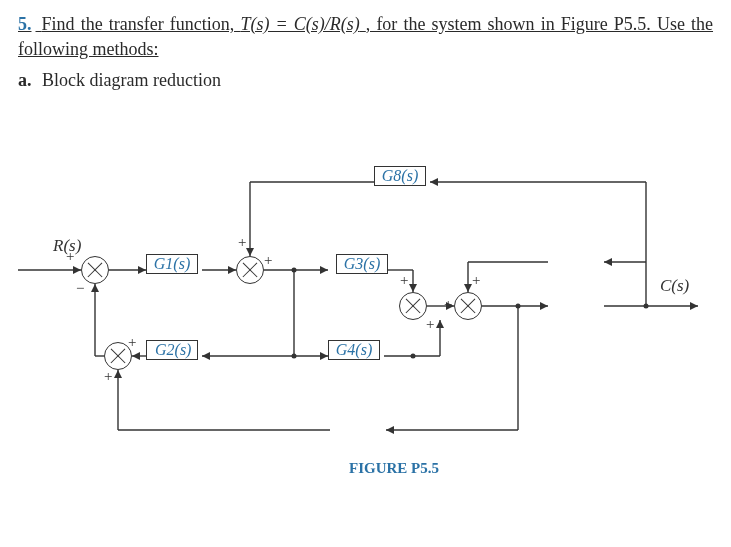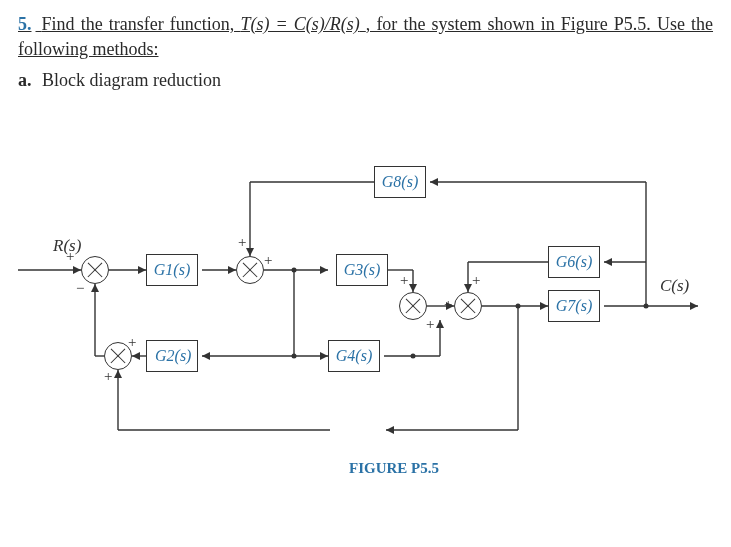--- a/index.html
+++ b/index.html
@@ -22,21 +22,21 @@
       position: absolute;
       border: 1.5px solid #333;
       background: #fff;
       font-size: 16px;
       font-style: italic;
       color: #2b72a6;
       display: flex;
       align-items: center;
       justify-content: center;
       padding: 4px 6px;
-      height: 32px;
+      height: 20px;
       min-width: 52px;
     }
     .summer {
       position: absolute;
       width: 28px;
       height: 28px;
       border: 1.5px solid #333;
       border-radius: 50%;
       background: #fff;
     }
@@ -186,18 +186,16 @@
   <div class="sign" style="left:408px; top:156px;">+</div>
 
   <div class="summer" style="left:436px; top:132px;"></div>
   <div class="sign" style="left:426px; top:136px;">+</div>
   <div class="sign" style="left:454px; top:112px;">+</div>
 
   <div class="block" style="left:128px; top:94px;">G1(s)</div>
   <div class="block" style="left:128px; top:180px;padding-left:8px;">G2(s)</div>
   <div class="block" style="left:318px; top:94px;">G3(s)</div>
   <div class="block" style="left:310px; top:180px;text-align:right;">G4(s)</div>
-  <div class="block" style="left:530px; top:86px;">G6(s)</div>
-  <div class="block" style="left:530px; top:130px;">G7(s)</div>
   <div class="block" style="left:356px; top:6px;">G8(s)</div>
 
   <div class="fig-caption" style="left:284px; top:300px;">FIGURE P5.5</div>
 </div>
 
 </body></html>

